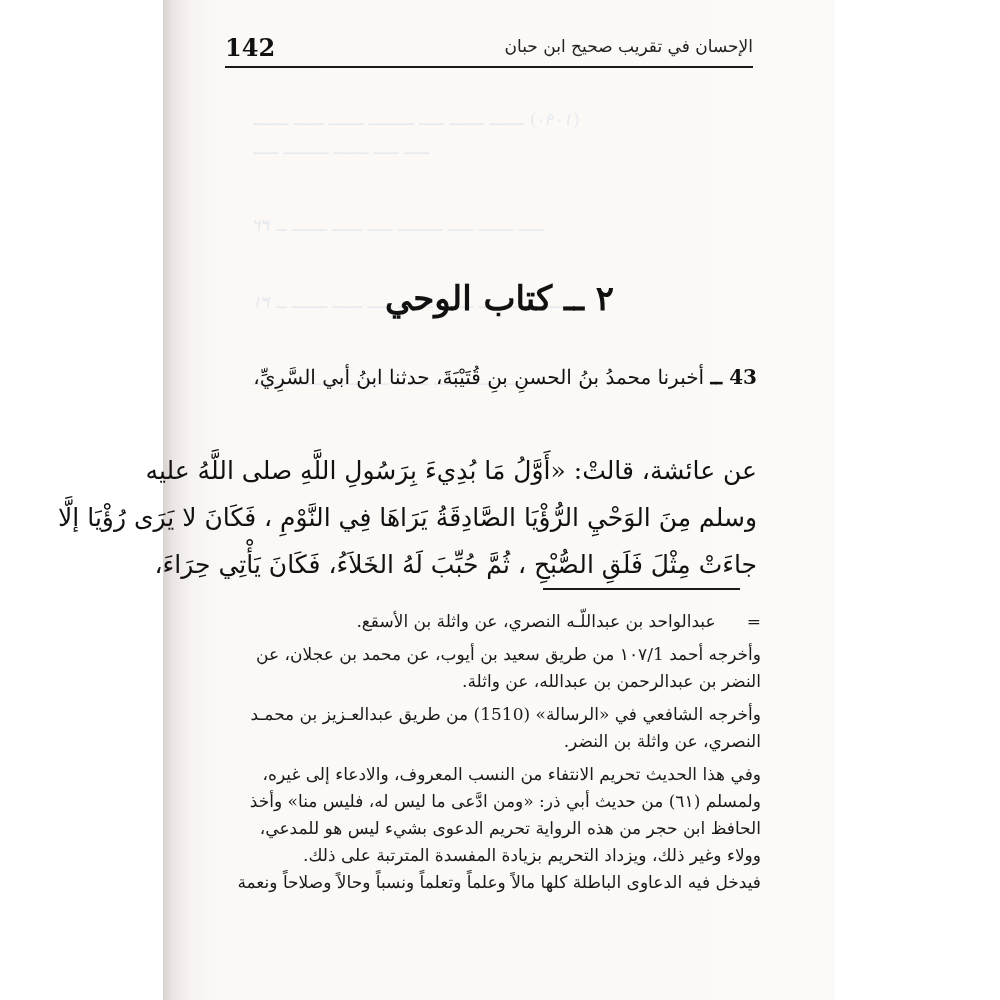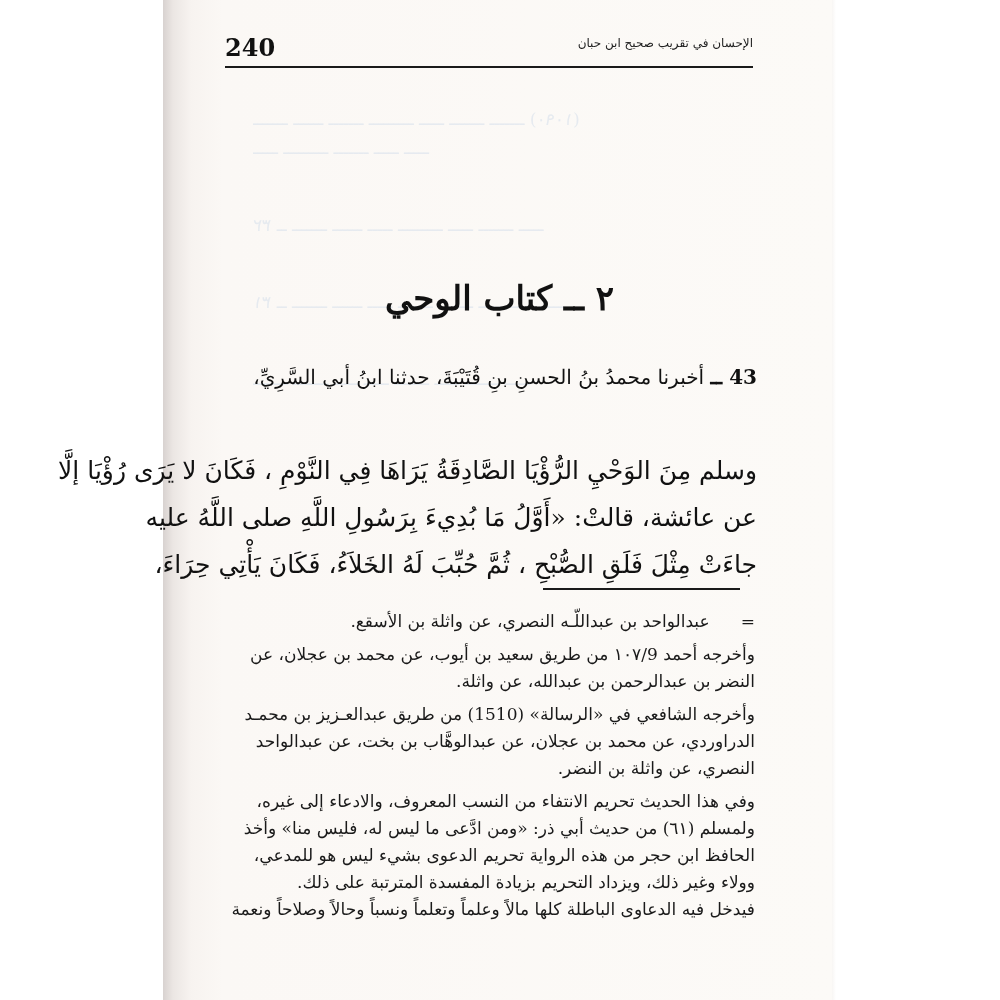--- a/index.html
+++ b/index.html
@@ -21,21 +21,21 @@
       color: #dfe6ee; font-size: 17px; line-height: 29px; opacity: 0.75;
       user-select: none;
     }
     .bleed div { white-space: nowrap; overflow: hidden; height: 29px; letter-spacing: 1px; }
     .bleed .b-gap { height: 48px; }
     .header {
       position: absolute; left: 62px; top: 30px; width: 528px; height: 36px;
       direction: rtl; border-bottom: 2px solid #1a1a1a;
     }
     .header .title {
-      position: absolute; right: 0; top: 6px; font-size: 12px; color: #222;
+      position: absolute; right: 0; top: 6px; font-size: 17px; color: #222;
     }
     .header .pagenum {
       position: absolute; left: 0; top: 3px; font-size: 24px; font-weight: bold; color: #111;
     }
     .chapter-title {
       position: absolute; left: 0; width: 673px; top: 278px; text-align: center;
       direction: rtl; font-size: 34px; font-weight: bold; color: #111;
     }
     .hadith {
       position: absolute; left: 42px; width: 552px; direction: rtl; text-align: justify;
@@ -43,21 +43,21 @@
     }
     .hadith .line { white-space: nowrap; }
     .hadith-intro { top: 360px; font-size: 20px; line-height: 34px; }
     .hadith-text { top: 447px; font-size: 25px; line-height: 47px; }
     .hadith .num { font-weight: bold; }
     .fn-rule {
       position: absolute; left: 380px; top: 588px; width: 197px; height: 0;
       border-top: 2px solid #1a1a1a;
     }
     .footnotes {
-      position: absolute; left: 40px; top: 608px; width: 552px; direction: rtl;
+      position: absolute; left: 46px; top: 608px; width: 552px; direction: rtl;
       color: #1a1a1a; font-size: 17px; line-height: 27px;
     }
     .footnotes .fn-line { white-space: nowrap; }
     .footnotes .para { margin-bottom: 6px; }
     .footnotes .cont-mark { display: inline-block; width: 40px; text-align: right; }
   </style>
 </head>
 <body>
 
 <div class="page">
@@ -68,48 +68,47 @@
     <div class="b-gap"></div>
     <div>٣٢ ــ ـــــــ ــــــ ـــــ ـــــــــ ـــــ ـــــــ ـــــ</div>
     <div class="b-gap"></div>
     <div>٣١ ــ ـــــــ ــــــ ـــــ ـــــــ ـــــــ ـــــ ـــــ ـــــ</div>
     <div class="b-gap"></div>
     <div>ـــــــ ـــــــ ـــــ ـــــ ـــــــ ـــــ ـــــــ ـــــ</div>
   </div>
 
   <div class="header">
     <span class="title">الإحسان في تقريب صحيح ابن حبان</span>
-    <span class="pagenum">240</span>
+    <span class="pagenum">142</span>
   </div>
 
   <div class="chapter-title">٢ ــ كتاب الوحي</div>
 
   <div class="hadith hadith-intro">
     <div class="line"><span class="num">43 ــ</span> <span>أخبرنا محمدُ بنُ الحسنِ بنِ قُتَيْبَةَ، حدثنا ابنُ أبي السَّرِيِّ،</span></div>
   </div>
 
   <div class="hadith hadith-text">
+    <div class="line">عن عائشة، قالتْ: «أَوَّلُ مَا بُدِيءَ بِرَسُولِ اللَّهِ صلى اللَّهُ عليه</div>
     <div class="line">وسلم مِنَ الوَحْيِ الرُّؤْيَا الصَّادِقَةُ يَرَاهَا فِي النَّوْمِ ، فَكَانَ لا يَرَى رُؤْيَا إلَّا</div>
-    <div class="line">عن عائشة، قالتْ: «أَوَّلُ مَا بُدِيءَ بِرَسُولِ اللَّهِ صلى اللَّهُ عليه</div>
     <div class="line">جاءَتْ مِثْلَ فَلَقِ الصُّبْحِ ، ثُمَّ حُبِّبَ لَهُ الخَلاَءُ، فَكَانَ يَأْتِي حِرَاءَ،</div>
   </div>
 
   <div class="fn-rule"></div>
 
   <div class="footnotes">
     <div class="para">
       <div class="fn-line"><span class="cont-mark">=</span> <span>عبدالواحد بن عبداللّـه النصري، عن واثلة بن الأسقع.</span></div>
     </div>
     <div class="para">
-      <div class="fn-line">وأخرجه أحمد ١٠٧/9 من طريق سعيد بن أيوب، عن محمد بن عجلان، عن</div>
+      <div class="fn-line">وأخرجه أحمد ١٠٧/1 من طريق سعيد بن أيوب، عن محمد بن عجلان، عن</div>
       <div class="fn-line">النضر بن عبدالرحمن بن عبدالله، عن واثلة.</div>
     </div>
     <div class="para">
       <div class="fn-line">وأخرجه الشافعي في «الرسالة» (1510) من طريق عبدالعـزيز بن محمـد</div>
-      <div class="fn-line">الدراوردي، عن محمد بن عجلان، عن عبدالوهَّاب بن بخت، عن عبدالواحد</div>
       <div class="fn-line">النصري، عن واثلة بن النضر.</div>
     </div>
     <div class="para">
       <div class="fn-line">وفي هذا الحديث تحريم الانتفاء من النسب المعروف، والادعاء إلى غيره،</div>
       <div class="fn-line">ولمسلم (٦١) من حديث أبي ذر: «ومن ادَّعى ما ليس له، فليس منا» وأخذ</div>
       <div class="fn-line">الحافظ ابن حجر من هذه الرواية تحريم الدعوى بشيء ليس هو للمدعي،</div>
       <div class="fn-line">وولاء وغير ذلك، ويزداد التحريم بزيادة المفسدة المترتبة على ذلك.</div>
       <div class="fn-line">فيدخل فيه الدعاوى الباطلة كلها مالاً وعلماً وتعلماً ونسباً وحالاً وصلاحاً ونعمة</div>
     </div>
   </div>

